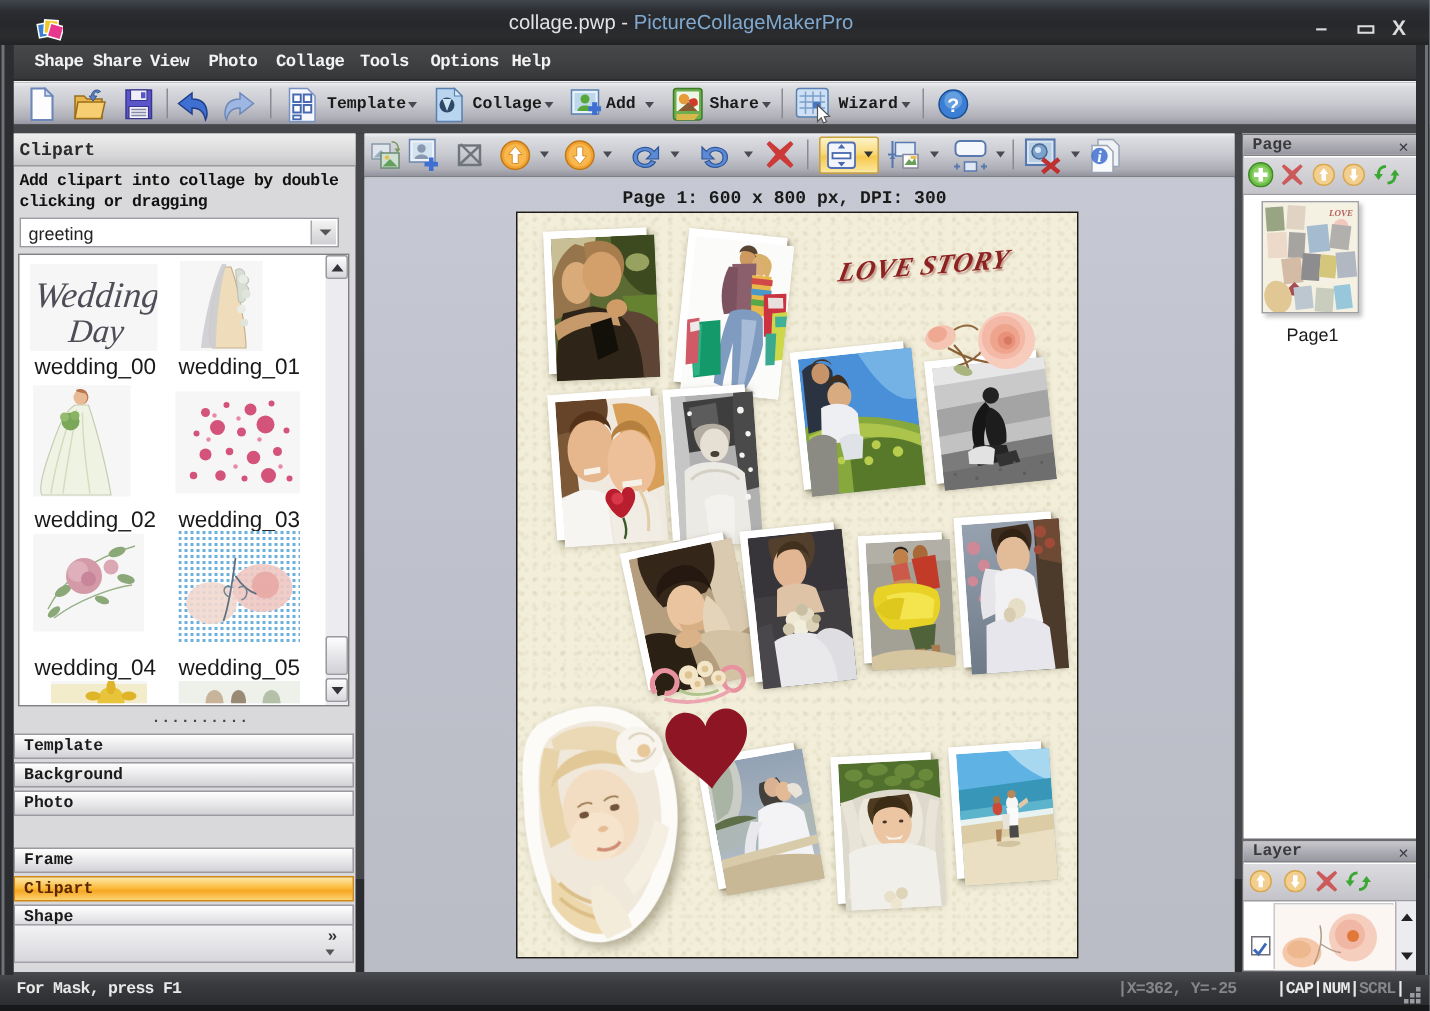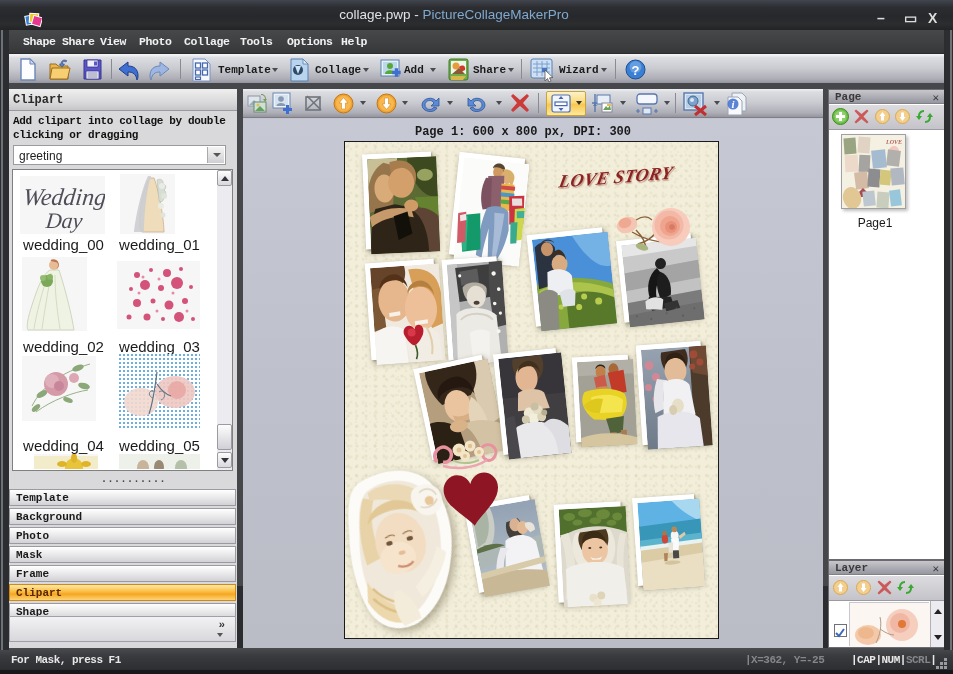--- a/index.html
+++ b/index.html
@@ -332,21 +332,20 @@
           <div class="sthumb" style="top:254px;height:26px"></div>
           <div class="sbtn" style="top:282px">
               <span class="sarr dn"></span>
             </div>
         </div>
       </div>
       <div id="lsplit" style="position:absolute;left:92px;top:390px;width:44px;height:5px;color:#444;font-size:10px;letter-spacing:0.5px;line-height:2px;text-align:center;font-weight:bold;">..........</div>
       <div class="stackbtn" style="top:400px">Template</div>
       <div class="stackbtn" style="top:419px">Background</div>
       <div class="stackbtn" style="top:438px">Photo</div>
-      <div class="stackbtn" style="top:457px">Mask</div>
       <div class="stackbtn" style="top:476px">Frame</div>
       <div class="stackbtn sel" style="top:495px">Clipart</div>
       <div class="stackbtn" style="top:514px">Shape</div>
       <div id="lmore">
           <span style="position:absolute;right:10px;top:2px;font-size:11px;font-weight:bold;color:#333;">»</span>
           <span class="darr" style="right:12px;top:16px;position:absolute;border-top-color:#555;"></span>
         </div>
     </div>
     <div id="center">
       <div id="ctoolbar">

